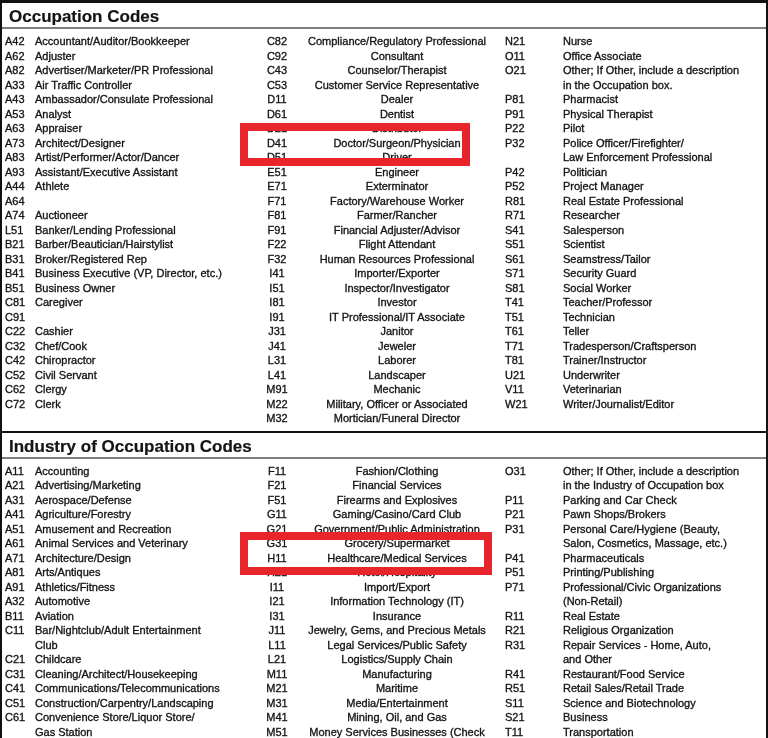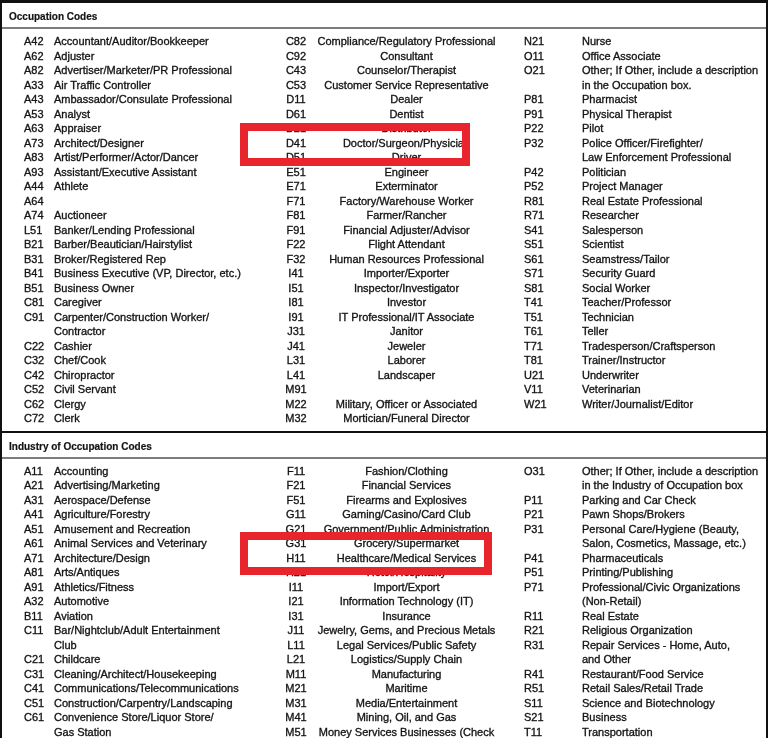--- a/index.html
+++ b/index.html
@@ -13,29 +13,29 @@
     border-right:2px solid #111;
     overflow:hidden;
     font-family:"Liberation Sans","DejaVu Sans",sans-serif;
     color:#141414;
   }
   .code-section{box-sizing:border-box;}
   .code-section + .code-section{border-top:2px solid #111;margin-top:5px;}
   .section-title{
     margin:6px 0 3px 0;
     padding-left:7px;
-    font-size:10px;
+    font-size:17px;
     font-weight:bold;
     letter-spacing:0;
     line-height:15px;
     -webkit-text-stroke:.2px;
   }
   .rule{height:2px;background:#7d7d7d;margin:0;}
   .cols{display:flex;align-items:flex-start;margin-top:5px;}
-  .col{box-sizing:border-box;flex:none;padding-left:22px;}
+  .col{box-sizing:border-box;flex:none;padding-left:3px;}
   .col:nth-child(1){width:257px;}
   .col:nth-child(2){width:243px;text-align:center;}
   .col:nth-child(3){width:262px;}
   .row{display:flex;line-height:14.5px;font-size:11px;-webkit-text-stroke:.33px;}
   .code{flex:none;width:30px;white-space:pre;}
   .col:nth-child(3) .code{width:58px;}
   .label{flex:1;white-space:pre;}
   .redbox{
     position:absolute;
     box-sizing:border-box;
@@ -125,22 +125,20 @@
           <div class="row">
             <span class="code">B51</span>
             <span class="label">Business Owner</span>
           </div>
           <div class="row">
             <span class="code">C81</span>
             <span class="label">Caregiver</span>
           </div>
           <div class="row">
             <span class="code">C91</span>
-            <span class="label">Carpenter/Construction Worker/
-Contractor</span>
           </div>
           <div class="row">
             <span class="code">C22</span>
             <span class="label">Cashier</span>
           </div>
           <div class="row">
             <span class="code">C32</span>
             <span class="label">Chef/Cook</span>
           </div>
           <div class="row">
@@ -252,20 +250,21 @@
           <div class="row">
             <span class="code">L31</span>
             <span class="label">Laborer</span>
           </div>
           <div class="row">
             <span class="code">L41</span>
             <span class="label">Landscaper</span>
           </div>
           <div class="row">
             <span class="code">M91</span>
+            <span class="label">Mechanic</span>
           </div>
           <div class="row">
             <span class="code">M22</span>
             <span class="label">Military, Officer or Associated</span>
           </div>
           <div class="row">
             <span class="code">M32</span>
             <span class="label">Mortician/Funeral Director</span>
           </div>
         </div>

